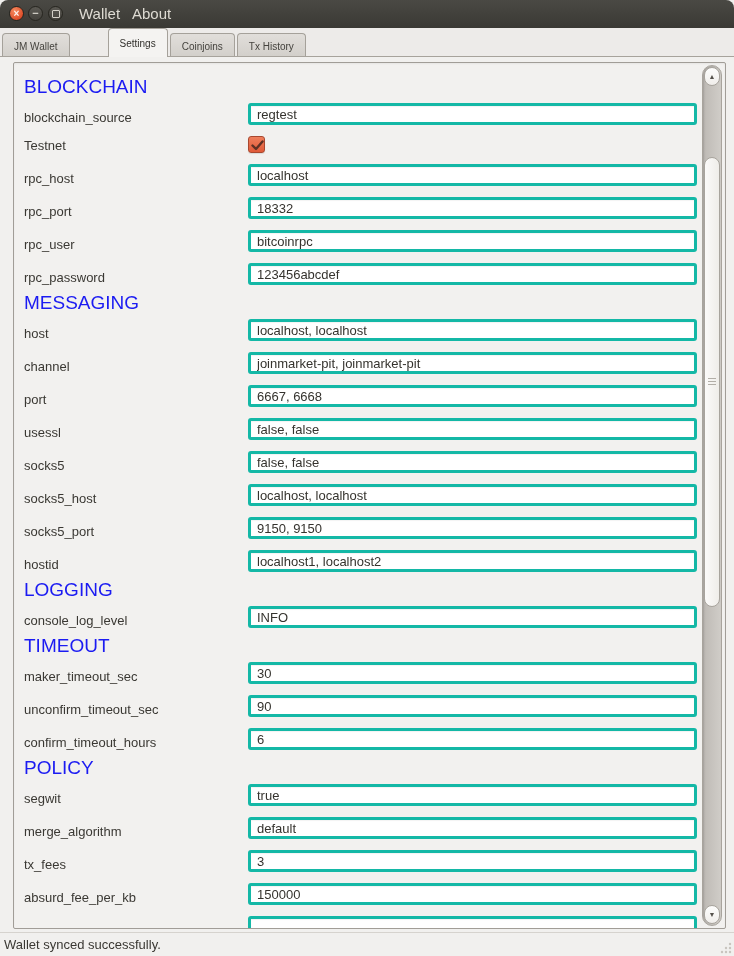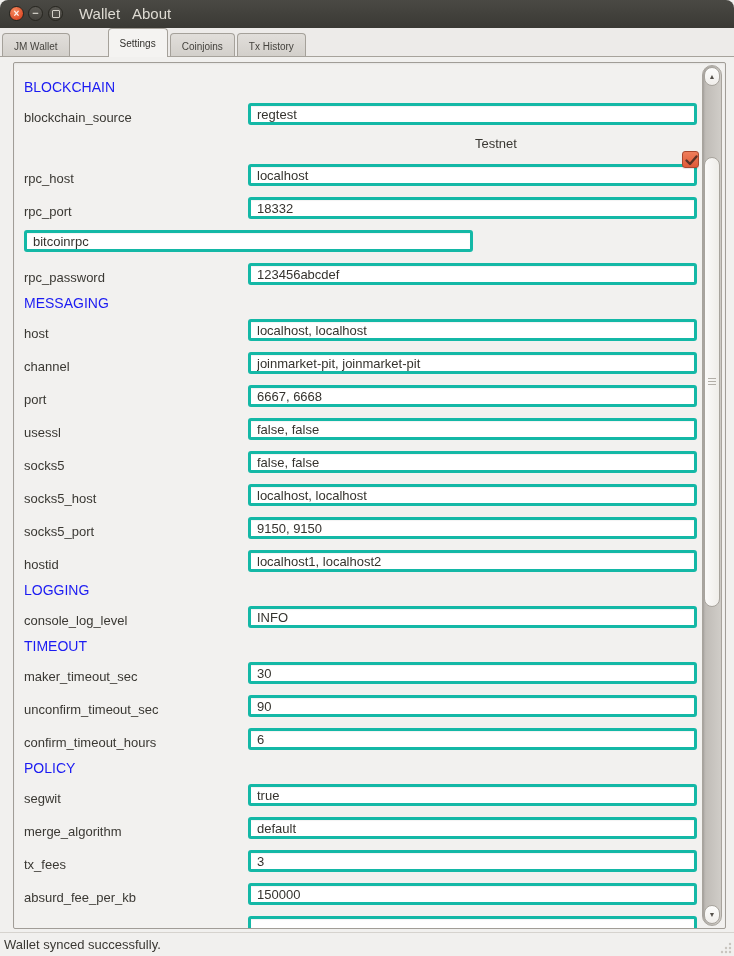--- a/index.html
+++ b/index.html
@@ -41,23 +41,23 @@
   }
   
   .main{position:absolute;top:57px;left:0;width:734px;height:875px;background:#f1f0ee;}
   .scrollframe{
     position:absolute;left:13px;top:5px;width:713px;height:867px;
     box-sizing:border-box;border:1px solid #a19d97;border-radius:2px;
     background:#f2f1ef;overflow:hidden;
     box-shadow:inset 0 1px 2px rgba(0,0,0,0.05);
   }
   .form{position:absolute;left:0;top:0;right:26px;bottom:0;padding:17px 0 0 10px;overflow:hidden;}
-  .section-header{height:14px;line-height:14px;margin-bottom:9px;font-size:14px;color:#1b1bf2;}
+  .section-header{height:14px;line-height:14px;margin-bottom:9px;font-size:19px;color:#1b1bf2;}
   .field-row{display:flex;align-items:flex-end;height:22px;margin-bottom:11px;}
-  .field-row.cb{height:17px;flex-direction:column;}
+  .field-row.cb{height:17px;}
   .field-label{width:224px;flex:none;font-size:13px;color:#3a3833;}
   .field-input{
     width:449px;height:22px;box-sizing:border-box;flex:none;
     border:3px solid #14b8a6;border-radius:3px;background:#fff;
     font-size:13px;color:#35332e;padding:0 6px;outline:none;
     font-family:"Liberation Sans","DejaVu Sans",sans-serif;
     box-shadow:inset 0 1px 1px rgba(0,0,0,0.05);
   }
   .checkbox{
     width:17px;height:17px;box-sizing:border-box;position:relative;flex:none;
@@ -143,20 +143,21 @@
         </div>
         <div class="field-row">
           <span class="field-label">rpc_host</span>
           <input type="text" class="field-input" value="localhost" style="">
         </div>
         <div class="field-row">
           <span class="field-label">rpc_port</span>
           <input type="text" class="field-input" value="18332" style="">
         </div>
         <div class="field-row">
+          <span class="field-label">rpc_user</span>
           <input type="text" class="field-input" value="bitcoinrpc" style="">
         </div>
         <div class="field-row">
           <span class="field-label">rpc_password</span>
           <input type="text" class="field-input" value="123456abcdef" style="">
         </div>
         <div class="section-header">MESSAGING</div>
         <div class="field-row">
           <span class="field-label">host</span>
           <input type="text" class="field-input" value="localhost, localhost" style="">

